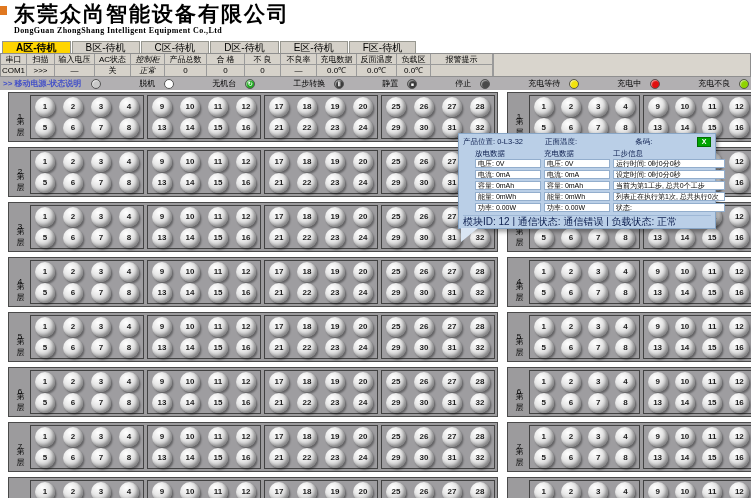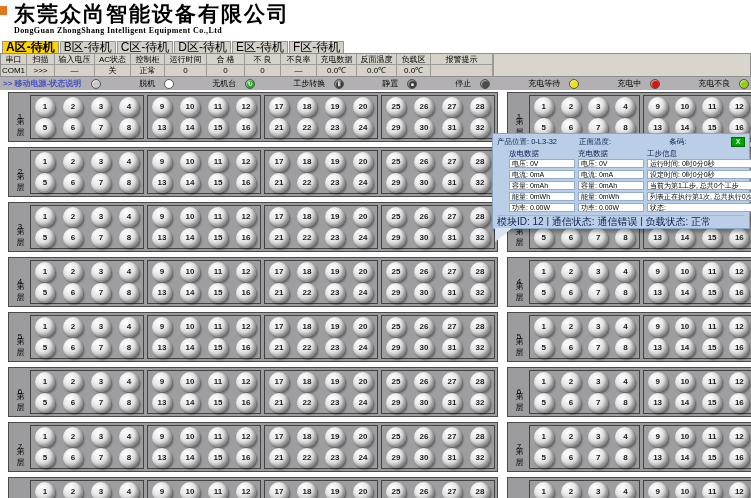--- a/index.html
+++ b/index.html
@@ -9,21 +9,21 @@
   
   .titlebar { padding:2px 0 0 14px; position:relative; height:40px; }
   .app-icon { position:absolute; left:0; top:6px; width:7px; height:9px; background:#e07820; }
   .title { font-family:"Liberation Serif", serif; font-weight:bold; font-size:21px;
            letter-spacing:2px; color:#000; line-height:24px; }
   .subtitle { font-family:"Liberation Serif", serif; font-weight:bold; font-size:8px;
               color:#000; letter-spacing:.4px; }
 
   
   .tabs { display:flex; margin-left:2px; height:13px; align-items:flex-end; }
-  .tab { font-size:12px; line-height:11px; padding:0 3px; background:#d4d0c8;
+  .tab { font-size:10px; line-height:11px; padding:0 13px; background:#d4d0c8;
          border:1px solid #979790; border-bottom:none; margin-right:1px; color:#000; cursor:default; }
   .tab.active { background:#ffd500; font-weight:bold; }
 
   
   .toolbar { display:flex; height:24px; background:#d6d2ca; border:1px solid #8f8f8f; }
   .tcol { border-right:1px solid #9a9a9a; flex:none; }
   .th { font-size:8px; height:11px; line-height:11px; text-align:center;
         border-bottom:1px solid #9a9a9a; white-space:nowrap; overflow:hidden; }
   .tv { font-size:8px; height:11px; line-height:11px; text-align:center;
         white-space:nowrap; overflow:hidden; }
@@ -52,21 +52,21 @@
   .group { flex:1; height:44px; border:1px solid #424242; margin-left:3px;
            display:grid; grid-template-columns:repeat(4,1fr); grid-template-rows:1fr 1fr;
            align-items:center; justify-items:center; background:#9e9da0; }
   .cell { width:20px; height:20px; border-radius:50%;
           background: radial-gradient(circle at 35% 28%, #ffffff 0%, #e6e6e6 40%, #c2c2c3 68%, #8e8e90 100%);
           box-shadow: inset -2px -2px 3px rgba(0,0,0,.28), 1.5px 2px 2px rgba(0,0,0,.38);
           display:flex; align-items:center; justify-content:center;
           font-size:8px; font-weight:bold; color:#1a1a1a; cursor:default; }
 
   
-  .popup { position:absolute; left:492px; top:133px; width:258px; z-index:10;
+  .popup { position:absolute; left:458px; top:133px; width:258px; z-index:10;
            background:#bacfe7; border:1px solid #87a5c6; box-shadow:2px 3px 4px rgba(0,0,0,.35);
            padding:2px 4px 2px 4px; }
   .popup-header { display:flex; align-items:center; height:12px; font-size:7.5px; color:#0c1e4e; }
   .ph-param { margin-left:22px; }
   .ph-barcode { margin-left:58px; }
   .popup-close { margin-left:auto; width:14px; height:10px; background:#00a400;
                  border:1px solid #006e00; color:#fff; font-size:7px; line-height:8px;
                  text-align:center; font-weight:bold; cursor:default; }
   .popup-body { display:flex; margin-top:1px;padding-left:12px; }
   .psec { flex:none; margin-right:3px; }
@@ -108,26 +108,26 @@
       <div class="tv">&gt;&gt;&gt;</div>
     </div>
     <div class="tcol" style="width: 40px;">
       <div class="th">输入电压</div>
       <div class="tv">—</div>
     </div>
     <div class="tcol" style="width: 36px;">
       <div class="th">AC状态</div>
       <div class="tv">关</div>
     </div>
-    <div class="tcol" style="width: 34px;">
+    <div class="tcol" style="width: 34px; font-style: italic;">
       <div class="th">控制柜</div>
       <div class="tv">正常</div>
     </div>
     <div class="tcol" style="width: 42px;">
-      <div class="th">运行时间</div>
+      <div class="th">产品总数</div>
       <div class="tv">0</div>
     </div>
     <div class="tcol" style="width: 38px;">
       <div class="th">合 格</div>
       <div class="tv">0</div>
     </div>
     <div class="tcol" style="width: 36px;">
       <div class="th">不 良</div>
       <div class="tv">0</div>
     </div>

